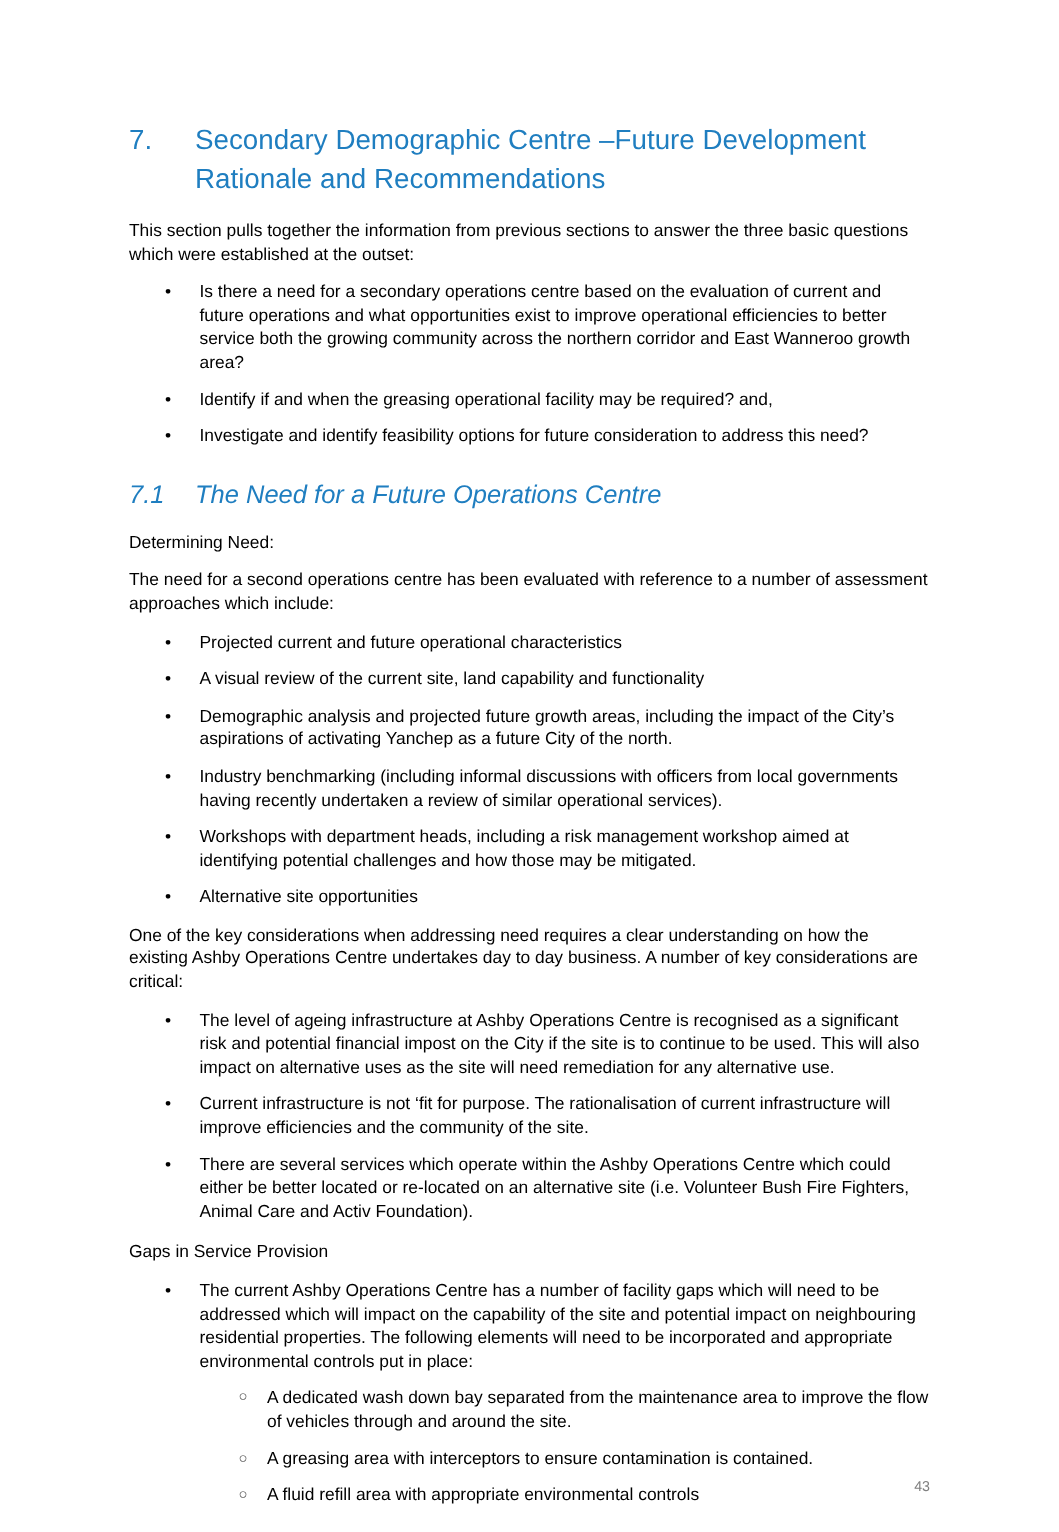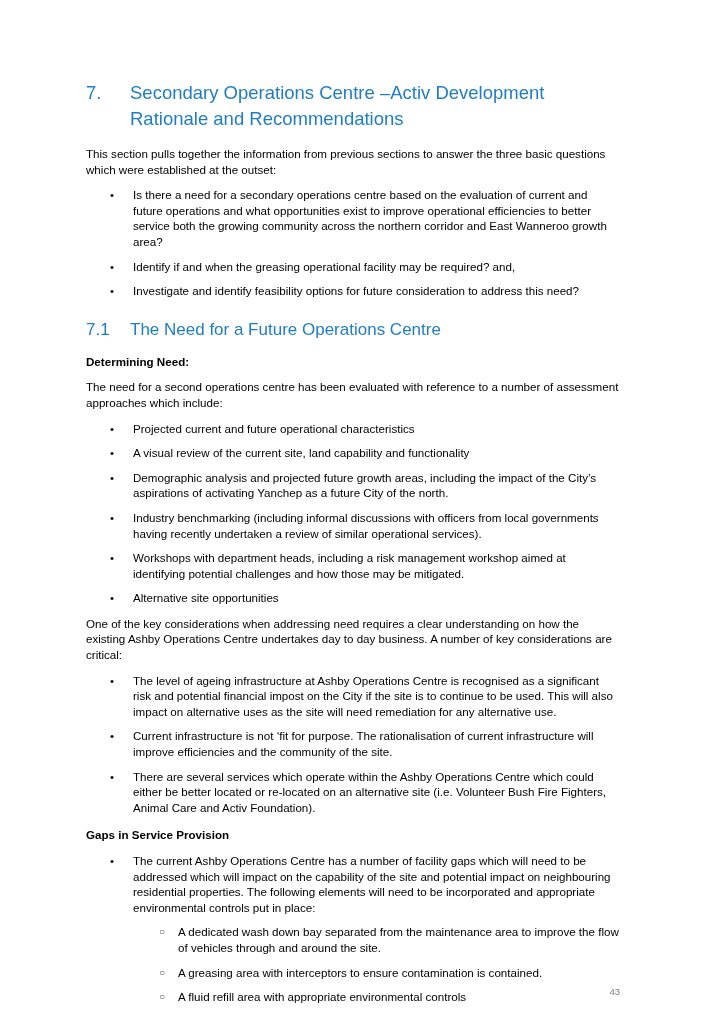--- a/index.html
+++ b/index.html
@@ -42,40 +42,41 @@
     flex: 1 1 auto;
   }
   .h2 {
     color: #1F7EC0;
     font-size: 17px;
     font-weight: normal;
     line-height: 23px;
     margin: 19px 0 13px 0;
     display: flex;
     align-items: flex-start;
+    font-style: italic;
   }
   .h2 .num {
     width: 44px;
     flex: 0 0 44px;
   }
   .h2 .txt {
     flex: 1 1 auto;
   }
 
   
   p.body {
     font-size: 11.6px;
     line-height: 15.6px;
     margin: 0 0 10px 0;
     text-align: left;
   }
   p.subhead {
     font-size: 11.6px;
     line-height: 15.6px;
-    font-weight: bold;
+    font-weight: normal;
     margin: 12px 0 10px 0;
   }
 
   
   ul.b1 {
     list-style: none;
     margin: 0 0 10px 0;
     padding: 0;
   }
   ul.b1 > li {
@@ -133,21 +134,21 @@
   }
 </style>
 </head>
 <body>
 
 <div class="page">
   <div class="content">
 
     <h1 class="h1">
       <span class="num">7.</span>
-      <span class="txt">Secondary Operations Centre –Activ Development Rationale and Recommendations</span>
+      <span class="txt">Secondary Demographic Centre –Future Development Rationale and Recommendations</span>
     </h1>
 
     <p class="body">This section pulls together the information from previous sections to answer the three basic questions which were established at the outset:</p>
 
     <ul class="b1">
       <li>
         <span class="mk">•</span>
         <span>Is there a need for a secondary operations centre based on the evaluation of current and future operations and what opportunities exist to improve operational efficiencies to better service both the growing community across the northern corridor and East Wanneroo growth area?</span>
       </li>
       <li>

